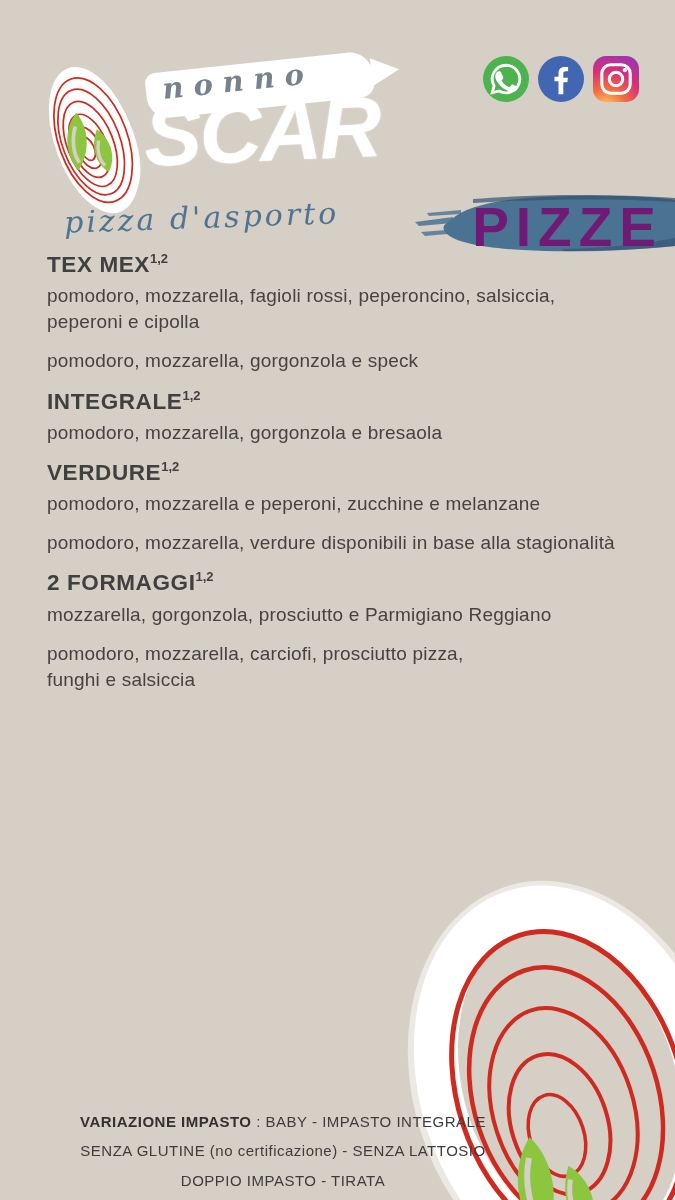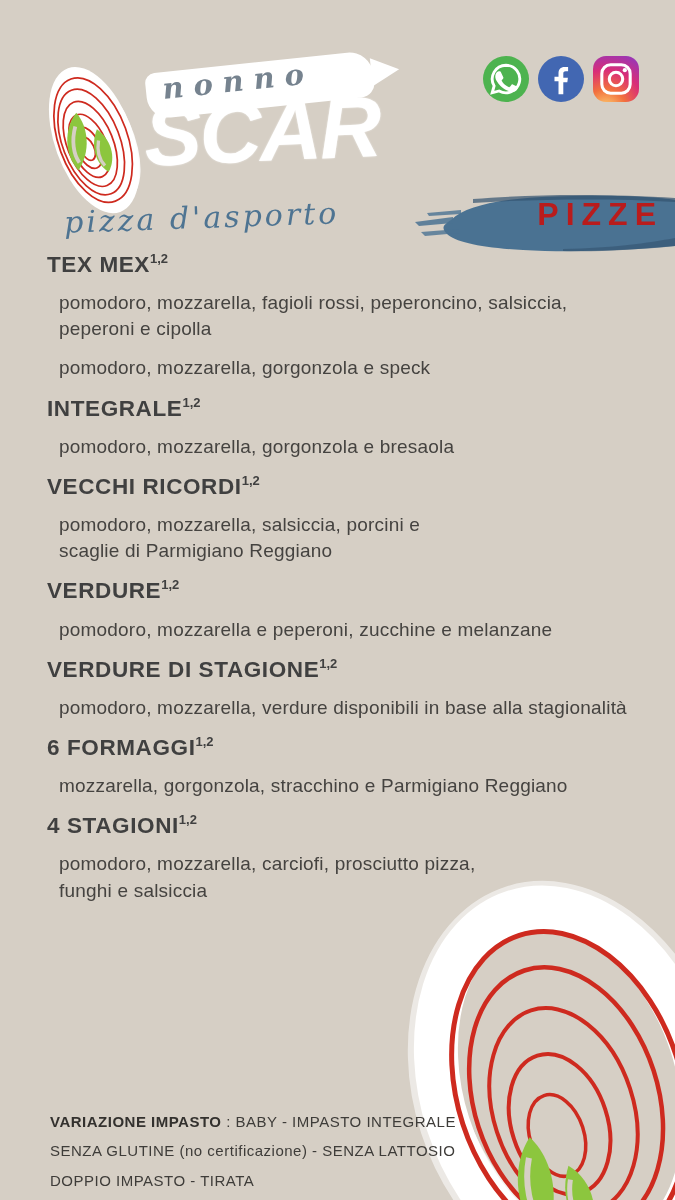--- a/index.html
+++ b/index.html
@@ -47,40 +47,41 @@
     width:46px;height:46px;border-radius:13px;
     background:radial-gradient(circle at 28% 115%, #fed373 0%, #f2703e 32%, #d92d77 62%, #9a36b5 92%);
     position:relative;
   }
   .ig-bg svg{position:absolute;left:0;top:0;}
   
   .pizze{position:absolute;top:192px;left:413px;width:262px;height:64px;z-index:2;}
   .pizze svg{position:absolute;left:0;top:0;width:262px;height:64px;}
   .pizze-label{
     position:absolute;top:5px;right:12px;
-    font-size:32px;font-weight:800;letter-spacing:7px;
-    color:#b91c1c;line-height:1.1;
+    font-size:55px;font-weight:800;letter-spacing:7px;
+    color:#701a75;line-height:1.1;
   }
   
   .menu{position:absolute;left:47px;top:251px;width:604px;z-index:2;}
   .item{margin:0 0 13px 0;}
   .item-name{
     margin:0 0 5px 0;font-size:22.5px;font-weight:700;
     letter-spacing:.6px;color:#404040;line-height:1.18;
   }
   .item-name sup{font-size:13px;letter-spacing:0;}
   .item-desc{
-    margin:12px;font-size:19px;font-weight:400;color:#454340;
+    margin:0;font-size:19px;font-weight:400;color:#454340;
     line-height:1.38;letter-spacing:.2px;white-space:pre-line;
   }
   
   .footer{
-    position:absolute;left:50px;top:1092px;width:480px;z-index:2;
+    position:absolute;left:43px;top:1092px;width:480px;z-index:2;
     font-size:15px;line-height:1.95;letter-spacing:.5px;color:#3e3c39;
     white-space:pre-line;
+    text-align:center;
   }
   .footer .lbl{font-weight:700;color:#33312e;}
   
   .deco{position:absolute;right:-75px;bottom:-95px;width:360px;height:420px;z-index:1;}
 </style>
 </head>
 <body>
 
 <div class="page">
 
@@ -149,40 +150,33 @@
 peperoni e cipolla</p>
     </div>
     <div class="item">
       <p class="item-desc">pomodoro, mozzarella, gorgonzola e speck</p>
     </div>
     <div class="item">
       <h3 class="item-name"><span>INTEGRALE</span><sup>1,2</sup></h3>
       <p class="item-desc">pomodoro, mozzarella, gorgonzola e bresaola</p>
     </div>
     <div class="item">
-      <h3 class="item-name"><span>VECCHI RICORDI</span><sup>1,2</sup></h3>
-      <p class="item-desc">pomodoro, mozzarella, salsiccia, porcini e
-scaglie di Parmigiano Reggiano</p>
-    </div>
-    <div class="item">
       <h3 class="item-name"><span>VERDURE</span><sup>1,2</sup></h3>
       <p class="item-desc">pomodoro, mozzarella e peperoni, zucchine e melanzane</p>
     </div>
     <div class="item">
-      <h3 class="item-name"><span>VERDURE DI STAGIONE</span><sup>1,2</sup></h3>
       <p class="item-desc">pomodoro, mozzarella, verdure disponibili in base alla stagionalità</p>
     </div>
     <div class="item">
     </div>
     <div class="item">
-      <h3 class="item-name"><span>6 FORMAGGI</span><sup>1,2</sup></h3>
-      <p class="item-desc">mozzarella, gorgonzola, stracchino e Parmigiano Reggiano</p>
-    </div>
-    <div class="item">
-      <h3 class="item-name"><span>4 STAGIONI</span><sup>1,2</sup></h3>
+      <h3 class="item-name"><span>2 FORMAGGI</span><sup>1,2</sup></h3>
+      <p class="item-desc">mozzarella, gorgonzola, prosciutto e Parmigiano Reggiano</p>
+    </div>
+    <div class="item">
       <p class="item-desc">pomodoro, mozzarella, carciofi, prosciutto pizza,
 funghi e salsiccia</p>
     </div>
   </div>
 
   <p class="footer"><span class="lbl">VARIAZIONE IMPASTO</span><span> : BABY  -  IMPASTO INTEGRALE
 SENZA GLUTINE (no certificazione)  - SENZA LATTOSIO
 DOPPIO IMPASTO  -  TIRATA</span></p>
 
   <svg class="deco" viewBox="0 0 360 420" xmlns="http://www.w3.org/2000/svg">

